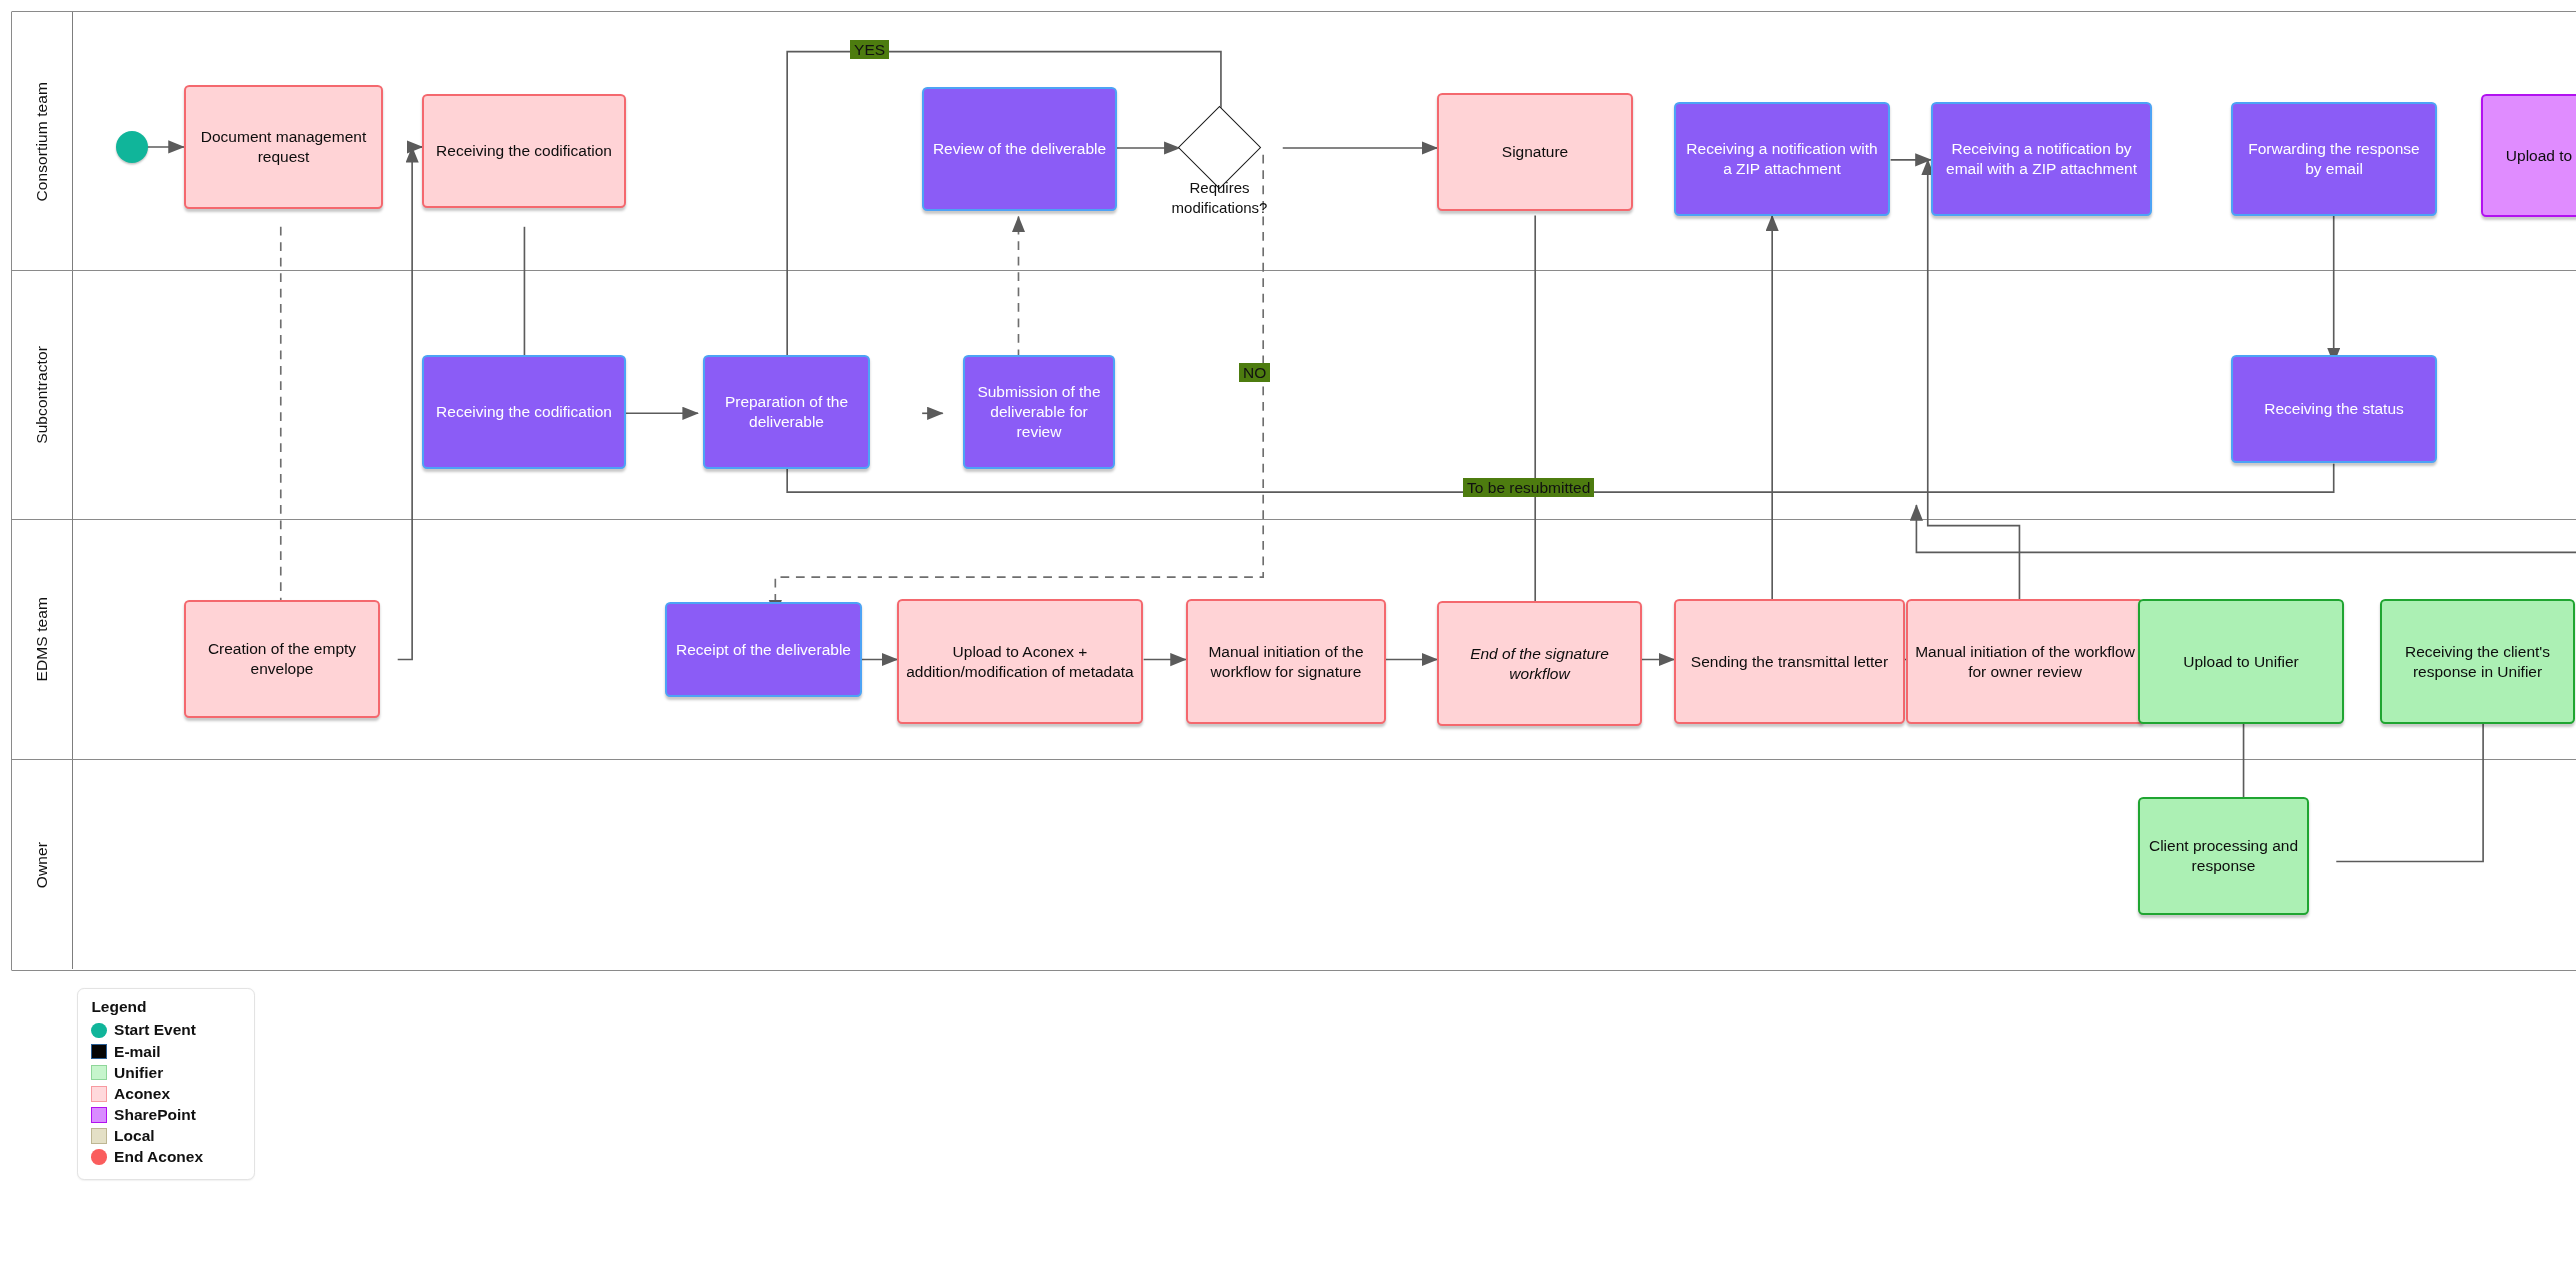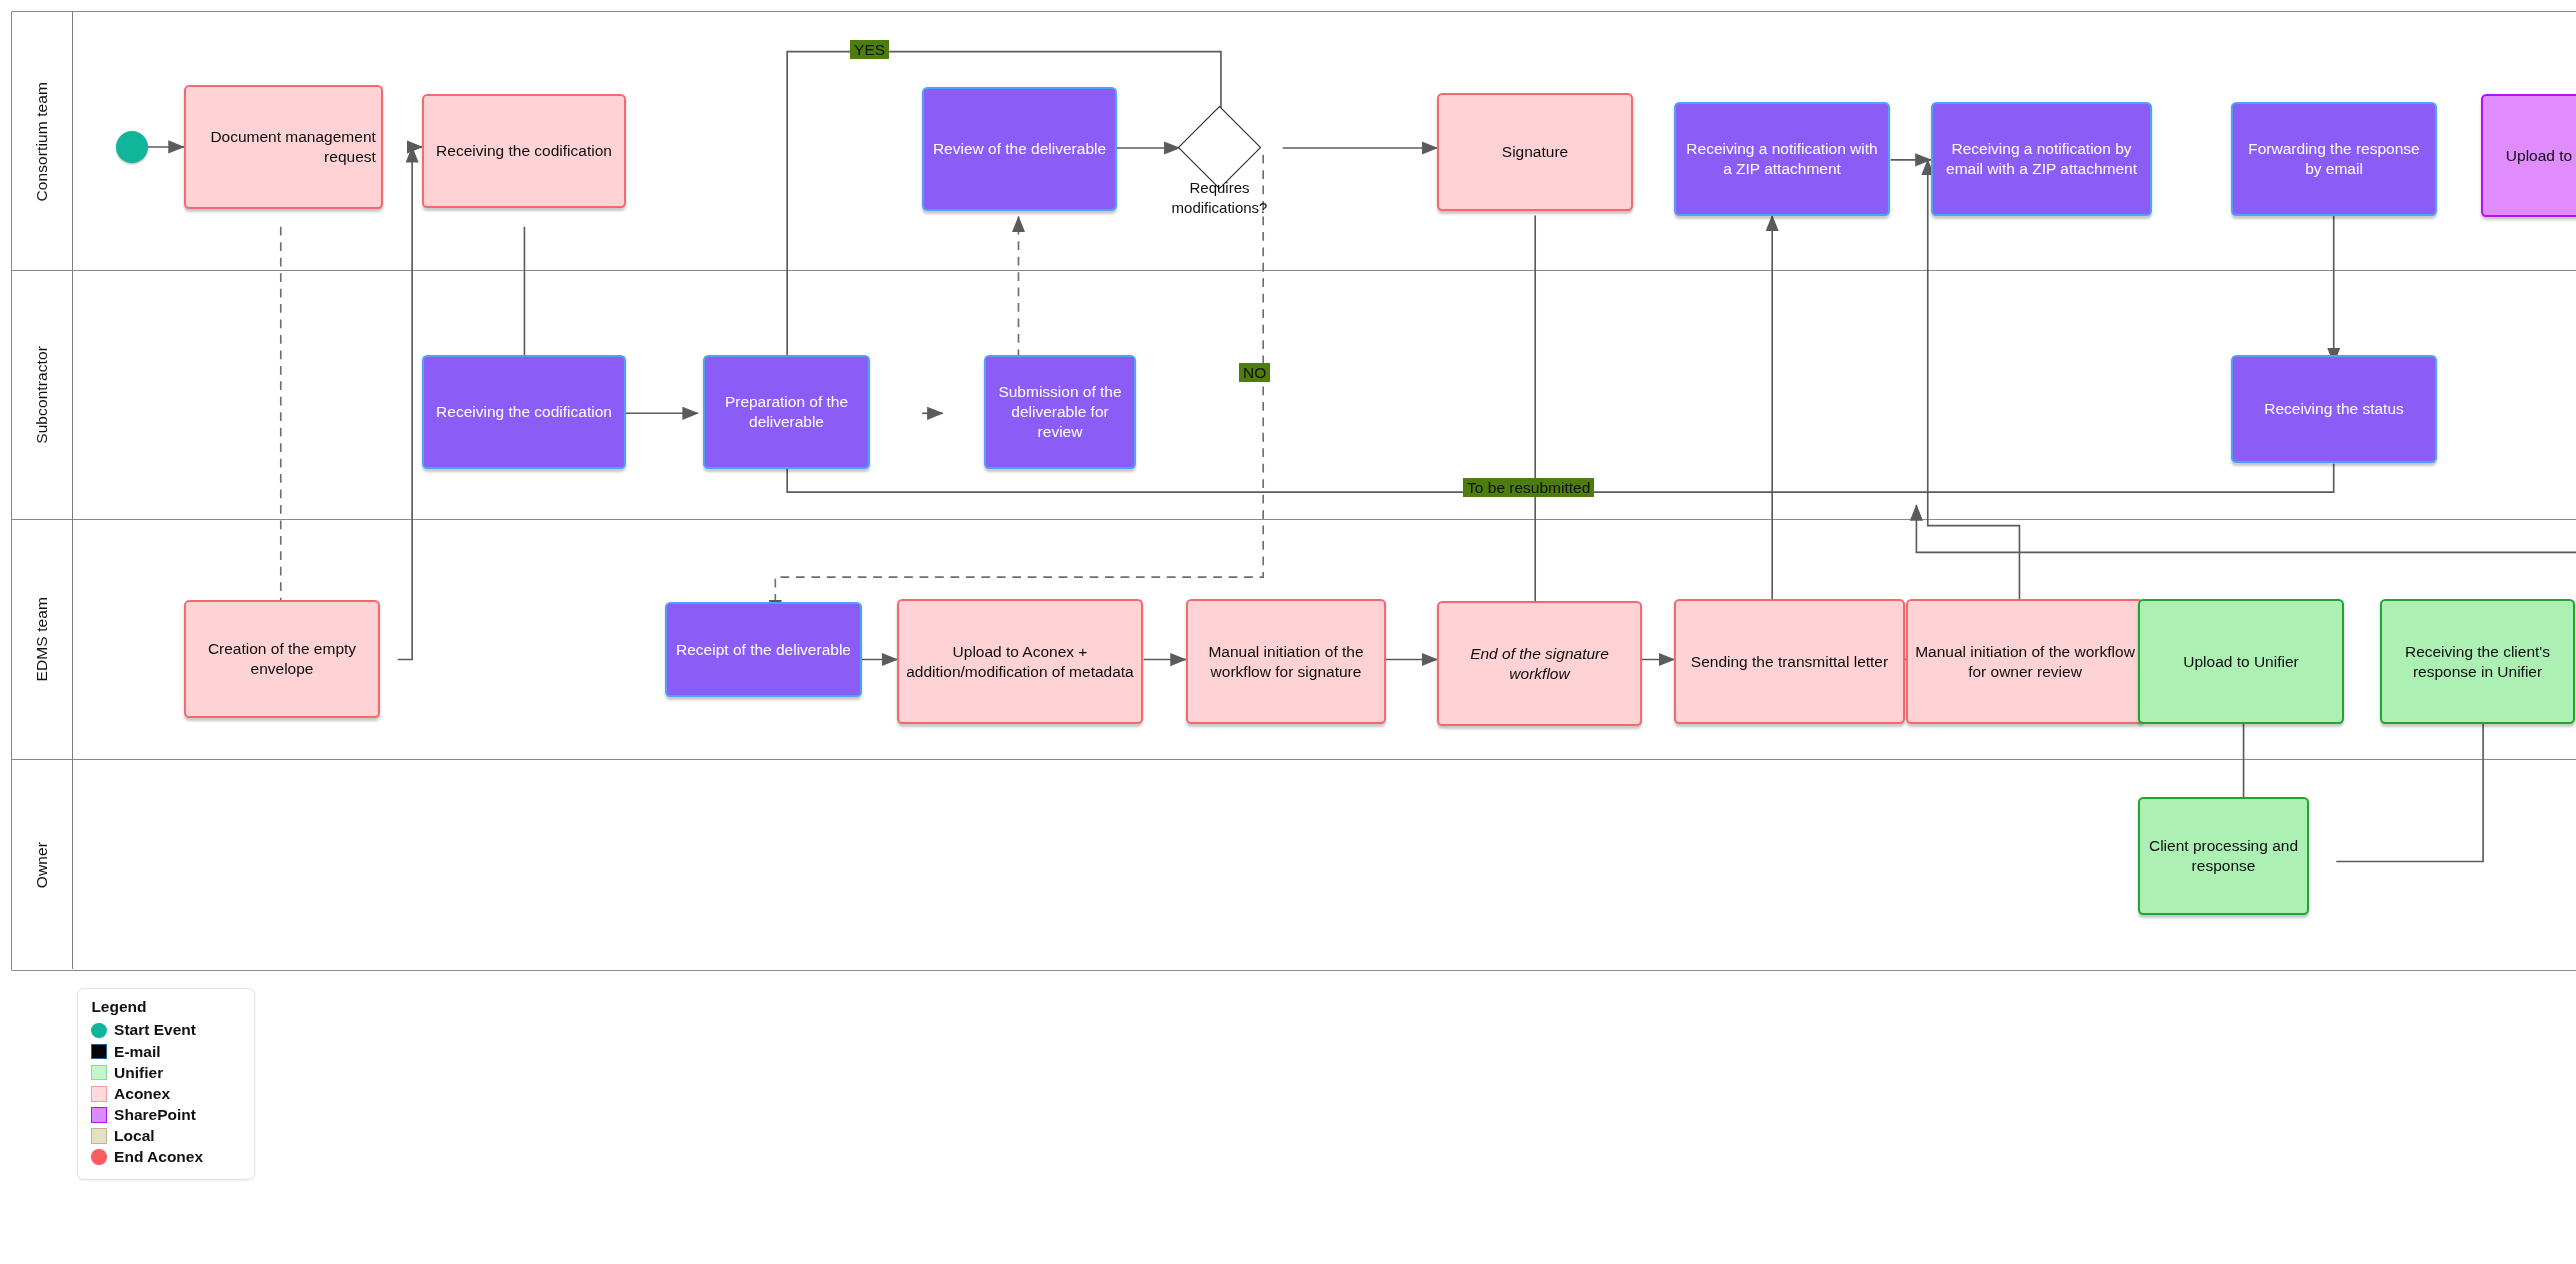--- a/index.html
+++ b/index.html
@@ -150,21 +150,21 @@
 
   <div class="evt evt-start" style="left:116px;top:131px;width:32px;height:32px;"></div>
 
   <div class="gw" style="left:1190px;top:118px;width:59px;height:59px;"></div>
   <div class="gw-label" style="left:1163px;top:178px;">Requires modifications?</div>
 
   <div class="elabel" style="left:850px;top:40px;">YES</div>
   <div class="elabel" style="left:1239px;top:363px;">NO</div>
   <div class="elabel" style="left:1463px;top:478px;">To be resubmitted</div>
 
-  <div class="task t-aconex" style="left:184px;top:85px;width:199px;height:124px;text-align:right;">
+  <div class="task t-aconex" style="left:184px;top:85px;width:199px;height:124px;">
     <span>Document management request</span>
   </div>
   <div class="task t-aconex" style="left:422px;top:94px;width:204px;height:114px;">
     <span>Receiving the codification</span>
   </div>
   <div class="task t-email" style="left:922px;top:87px;width:195px;height:124px;">
     <span>Review of the deliverable</span>
   </div>
   <div class="task t-aconex" style="left:1437px;top:93px;width:196px;height:118px;">
     <span>Signature</span>
@@ -181,21 +181,21 @@
   <div class="task t-sharepoint" style="left:2481px;top:94px;width:197px;height:123px;">
     <span>Upload to SharePoint</span>
   </div>
 
   <div class="task t-email" style="left:422px;top:355px;width:204px;height:114px;">
     <span>Receiving the codification</span>
   </div>
   <div class="task t-email" style="left:703px;top:355px;width:167px;height:114px;">
     <span>Preparation of the deliverable</span>
   </div>
-  <div class="task t-email" style="left:984px;top:355px;width:152px;height:114px;justify-content:center;">
+  <div class="task t-email" style="left:963px;top:355px;width:152px;height:114px;justify-content:center;">
     <span>Submission of the deliverable for review</span>
   </div>
   <div class="task t-email" style="left:2231px;top:355px;width:206px;height:108px;">
     <span>Receiving the status</span>
   </div>
 
   <div class="task t-aconex" style="left:184px;top:600px;width:196px;height:118px;">
     <span>Creation of the empty envelope</span>
   </div>
   <div class="task t-email" style="left:665px;top:602px;width:197px;height:95px;">

